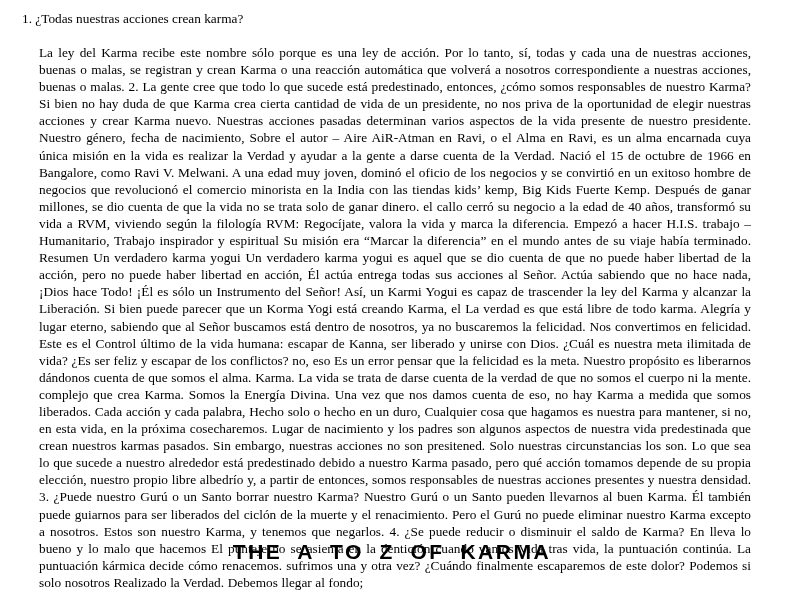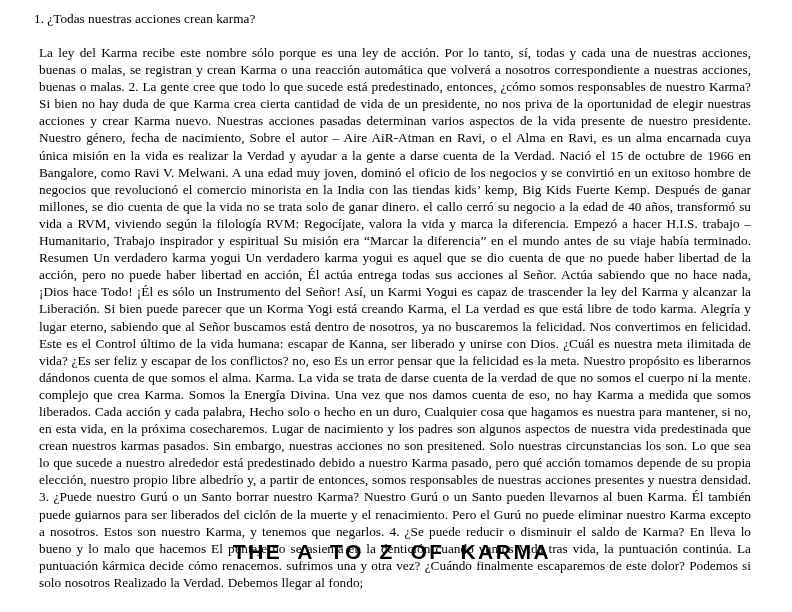--- a/index.html
+++ b/index.html
@@ -17,21 +17,21 @@
   .page {
     position: relative;
     width: 792px;
     height: 612px;
     box-sizing: border-box;
     padding: 10px 24px 0 22px;
   }
   .question-line {
     font-size: 13.3px;
     line-height: 17px;
-    margin: 0 0 3px 12px;
+    margin: 0 0 3px 0;
     text-align: left;
   }
   .body-text {
     font-size: 13.3px;
     line-height: 17.1px;
     text-align: justify;
     text-justify: inter-word;
     margin: 17px;
     hyphens: none;
     word-spacing: 0.02em;

